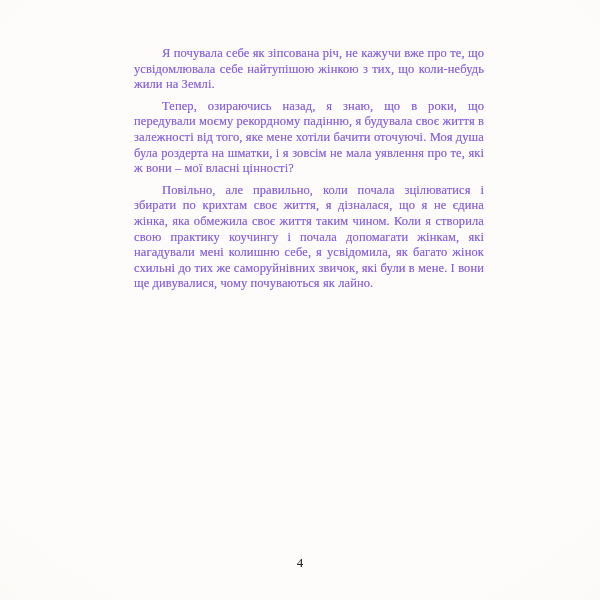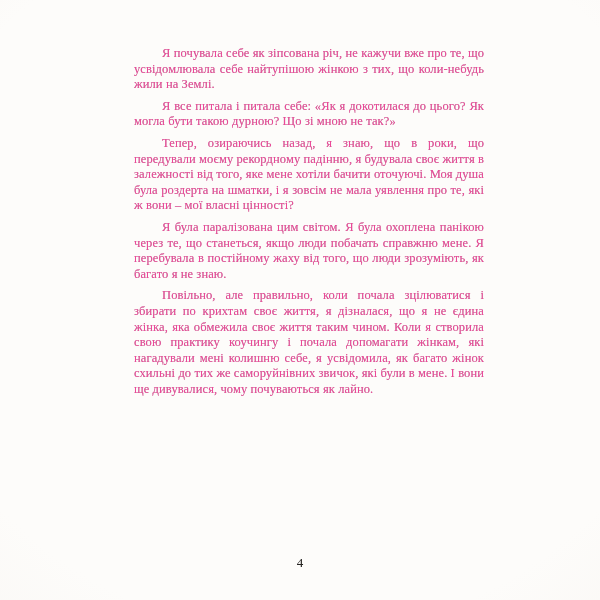--- a/index.html
+++ b/index.html
@@ -17,21 +17,21 @@
   .book-page {
     position: relative;
     width: 600px;
     height: 600px;
   }
   .text-block {
     position: absolute;
     left: 134px;
     top: 46px;
     width: 350px;
-    color: #ec4899;
+    color: #8b5cf6;
     font-size: 12.5px;
     line-height: 15.6px;
     text-align: justify;
     text-rendering: optimizeLegibility;
     letter-spacing: 0.1px;
   }
   .text-block p {
     margin: 0 0 6px 0;
     text-indent: 28px;
     
@@ -47,19 +47,17 @@
     color: #262422;
     text-shadow: 0 0 0.4px rgba(40, 35, 30, 0.3);
   }
 </style>
 </head>
 <body>
 
 <div class="book-page">
   <div class="text-block" id="text-block">
       <p>Я почувала себе як зіпсована річ, не кажучи вже про те, що усвідомлювала себе найтупішою жінкою з тих, що коли-небудь жили на Землі.</p>
-      <p>Я все питала і питала себе: «Як я докотилася до цього? Як могла бути такою дурною? Що зі мною не так?»</p>
       <p>Тепер, озираючись назад, я знаю, що в роки, що передували моєму рекордному падінню, я будувала своє життя в залежності від того, яке мене хотіли бачити оточуючі. Моя душа була роздерта на шматки, і я зовсім не мала уявлення про те, які ж вони – мої власні цінності?</p>
-      <p>Я була паралізована цим світом. Я була охоплена панікою через те, що станеться, якщо люди побачать справжню мене. Я перебувала в постійному жаху від того, що люди зрозуміють, як багато я не знаю.</p>
       <p>Повільно, але правильно, коли почала зцілюватися і збирати по крихтам своє життя, я дізналася, що я не єдина жінка, яка обмежила своє життя таким чином. Коли я створила свою практику коучингу і почала допомагати жінкам, які нагадували мені колишню себе, я усвідомила, як багато жінок схильні до тих же саморуйнівних звичок, які були в мене. І вони ще дивувалися, чому почуваються як лайно.</p>
     </div>
   <div class="page-number">4</div>
 </div>
 
 </body></html>

